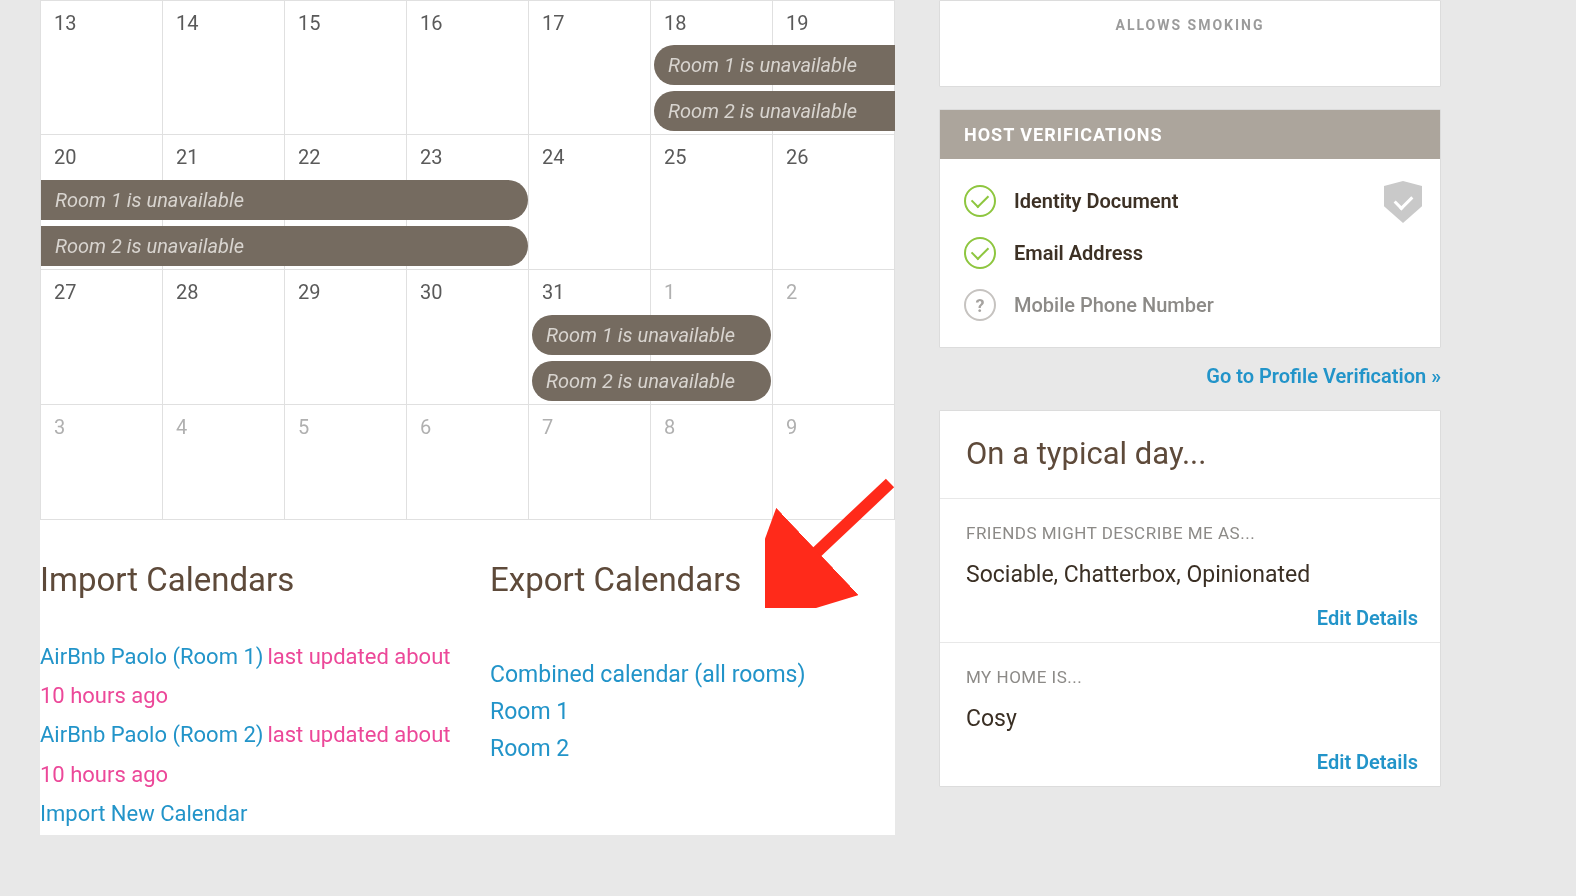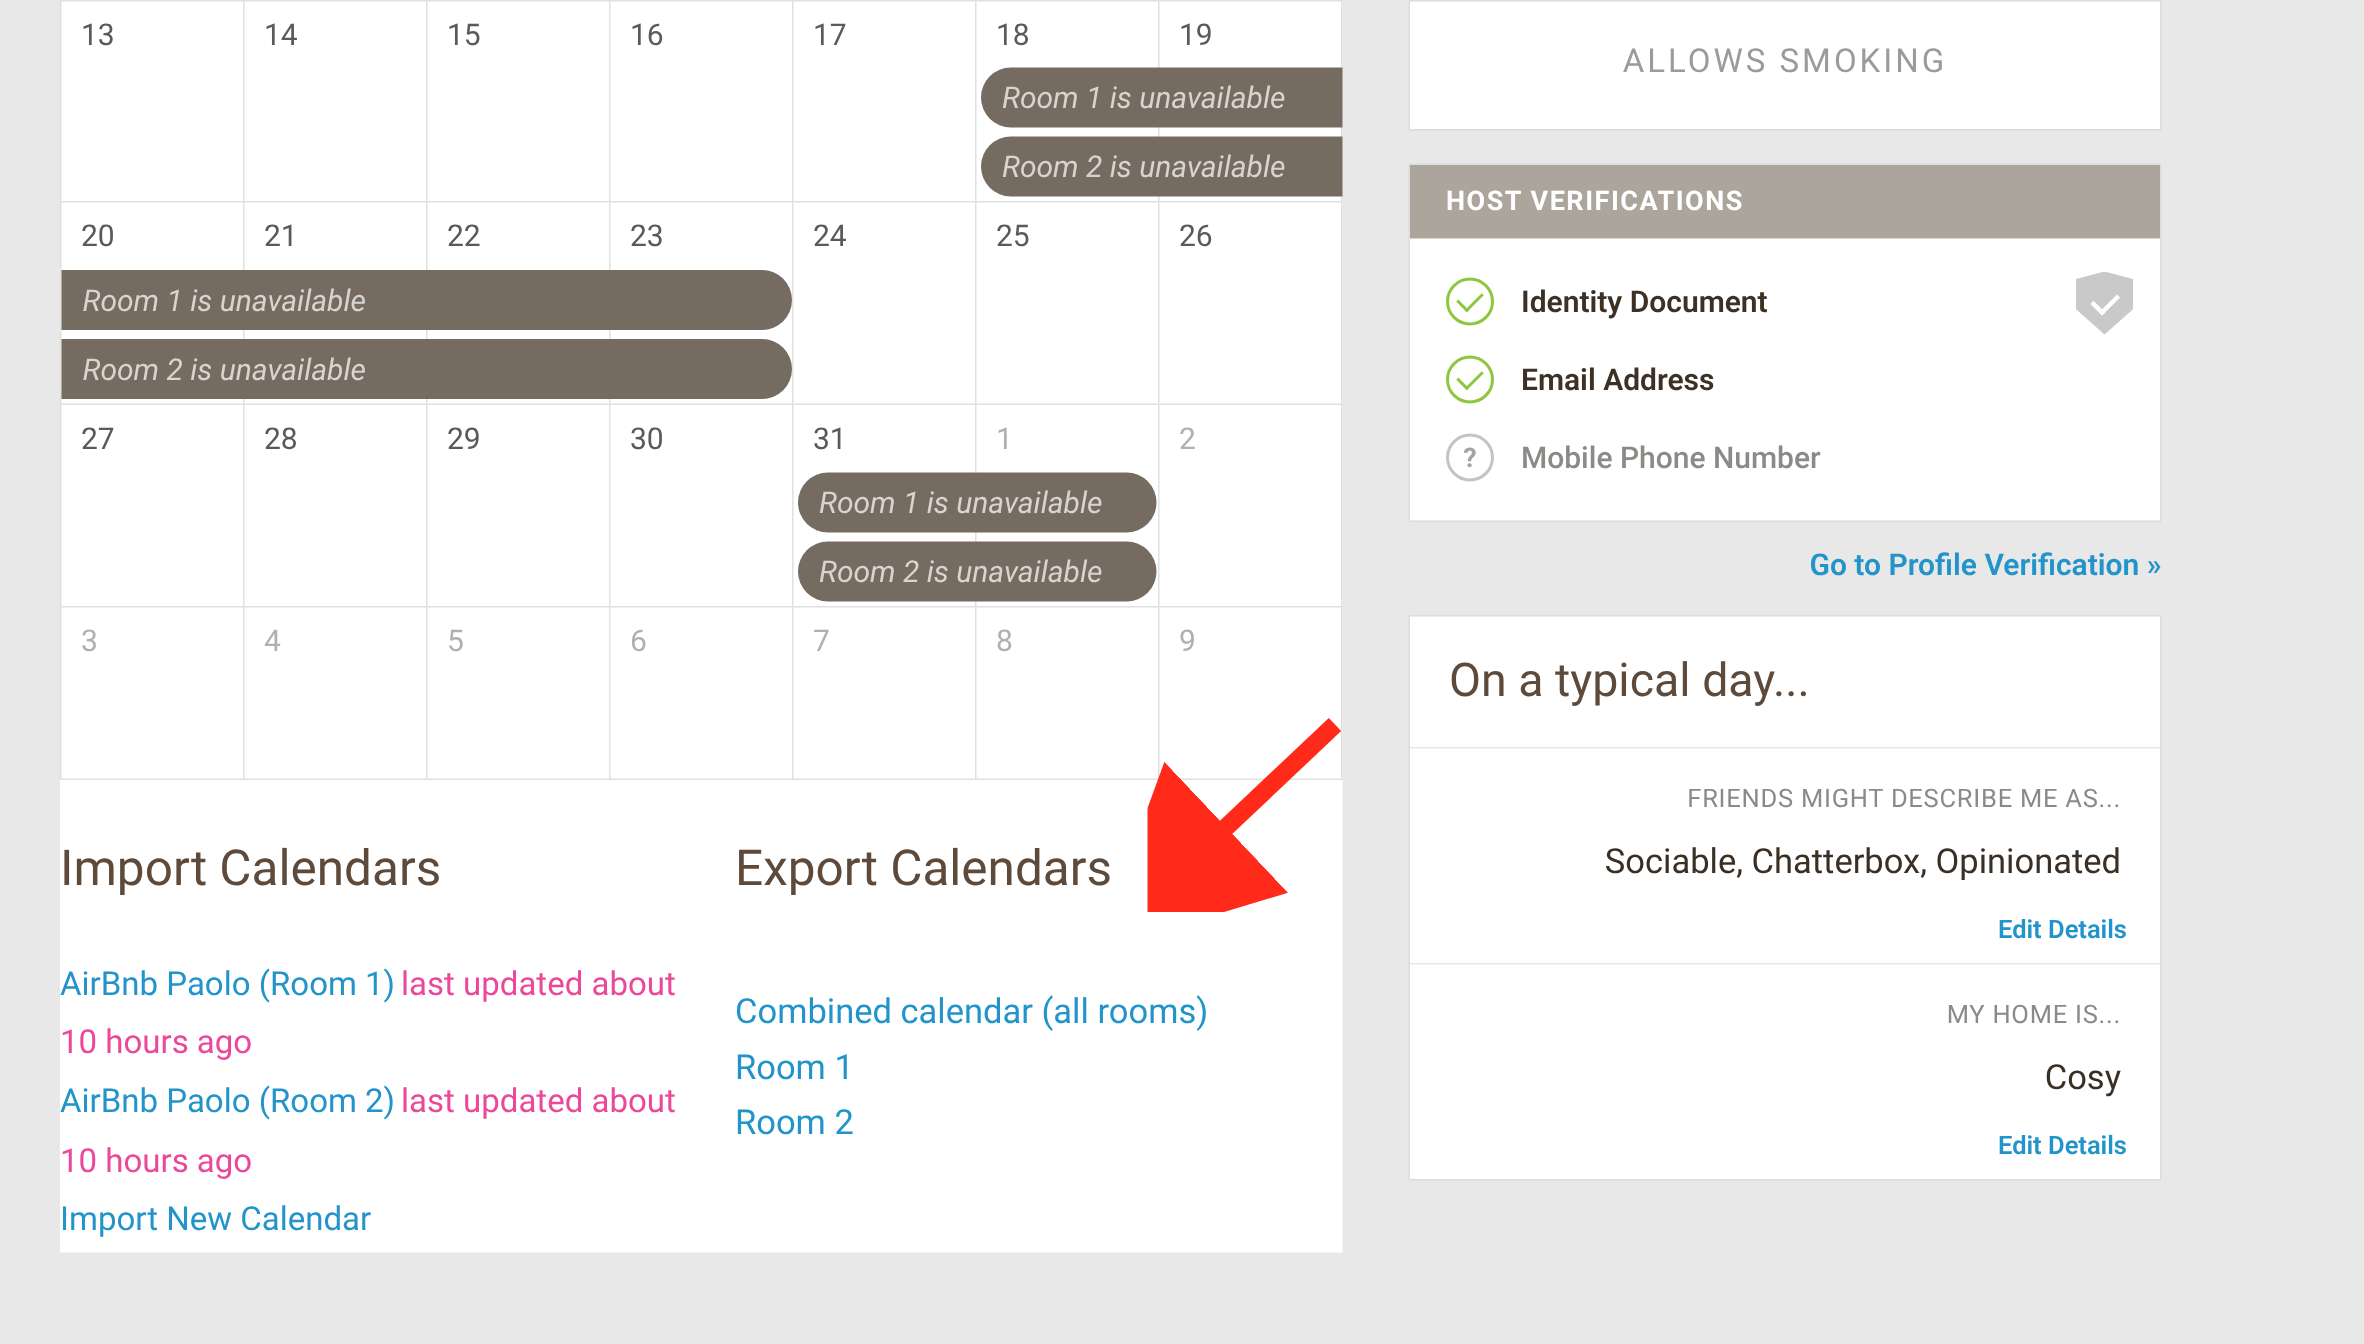--- a/index.html
+++ b/index.html
@@ -18,39 +18,39 @@
 .import-col { flex-basis:450px; flex-grow:0; flex-shrink:0; }
 .sect-head { font-size:33px; color:#5e4a3a; font-weight:400; margin:0 0 40px 0; }
 .link { color:#2294c9; font-size:22px; text-decoration:none; }
 .subtle { color:#ec4899; font-size:22px; line-height:1.6; }
 .import-line { line-height:1.6; margin-bottom:4px; }
 .import-line a { font-size:22px; }
 .export-link { display:block; color:#2294c9; font-size:23px; line-height:1.6; text-decoration:none; }
 .sidebar { position:absolute; left:939px; top:0; width:502px; }
 .card { background:#fff; border:1px solid #dcdcdc; border-radius:1px; margin-bottom:22px; }
 .smoking-card { height:85px; display:flex; align-items:flex-start; justify-content:center; }
-.smoking-txt { color:#9b9b9b; letter-spacing:2px; font-size:22px; margin-top:28px; }
+.smoking-txt { color:#9b9b9b; letter-spacing:2px; font-size:14px; margin-top:16px;font-weight:bold; }
 .panel-head { background:#aca59c; color:#fff; font-size:18px; font-weight:700; letter-spacing:1px; padding:14px 24px; }
 .verif-list { padding:18px 41px 22px 24px; position:relative; }
 .verif-item { display:flex; align-items:center; margin:8px 0 20px 0; }
 .verif-item:last-child { margin-bottom:4px; }
 .verif-label { font-size:20px; color:#3d3125; margin-left:18px; font-weight:600; }
 .verif-label.muted { color:#8c8a87; font-weight:500; }
 .check-circle { width:28px; height:28px; border-radius:50%; border:2px solid #8ec63f; display:flex; align-items:center; justify-content:center; flex-shrink:0; }
 .check-mark { width:14px; height:8px; border-left:2.5px solid #8ec63f; border-bottom:2.5px solid #8ec63f; transform:rotate(-45deg); margin-top:-4px; }
 .q-circle { width:28px; height:28px; border-radius:50%; border:2px solid #c6c3c0; display:flex; align-items:center; justify-content:center; color:#a6a3a0; font-size:18px; font-weight:700; flex-shrink:0; }
 .shield { position:absolute; right:18px; top:22px; width:38px; height:42px; background:#c9c9c9; clip-path:polygon(50% 0,100% 12%,100% 60%,50% 100%,0 60%,0 12%); display:flex; align-items:center; justify-content:center; }
 .shield-mark { width:14px; height:8px; border-left:3px solid #fff; border-bottom:3px solid #fff; transform:rotate(-45deg); margin-top:-4px; }
 .profile-verif-link { display:block; text-align:right; color:#2294c9; font-size:20px; font-weight:600; margin:-6px 0 22px 0; text-decoration:none; }
 .typical-head { font-size:31px; color:#5e4a3a; padding:24px 26px 26px; border-bottom:1px solid #e8e8e8; font-weight:400; }
-.typ-section { padding:24px 26px 22px; border-bottom:1px solid #e8e8e8; position:relative;text-align:right; }
+.typ-section { padding:24px 26px 22px; border-bottom:1px solid #e8e8e8; position:relative; }
 .typ-section:last-child { border-bottom:none; }
 .typ-label { color:#8c8a87; font-size:17px; letter-spacing:0.5px; margin-bottom:18px; }
 .typ-val { color:#3a2f24; font-size:23px; margin-bottom:32px; }
-.edit-link { position:absolute; right:22px; bottom:12px; color:#2294c9; font-size:17px; font-weight:600; text-decoration:none; }
+.edit-link { position:absolute; right:22px; bottom:12px; color:#2294c9; font-size:20px; font-weight:600; text-decoration:none; }
 .arrow { position:absolute; pointer-events:none; }
 .arrow svg { display:block; }
 </style>
 </head>
 <body>
 <div class="viewport">
 
 <div class="main-col">
 
   <div class="calendar">

